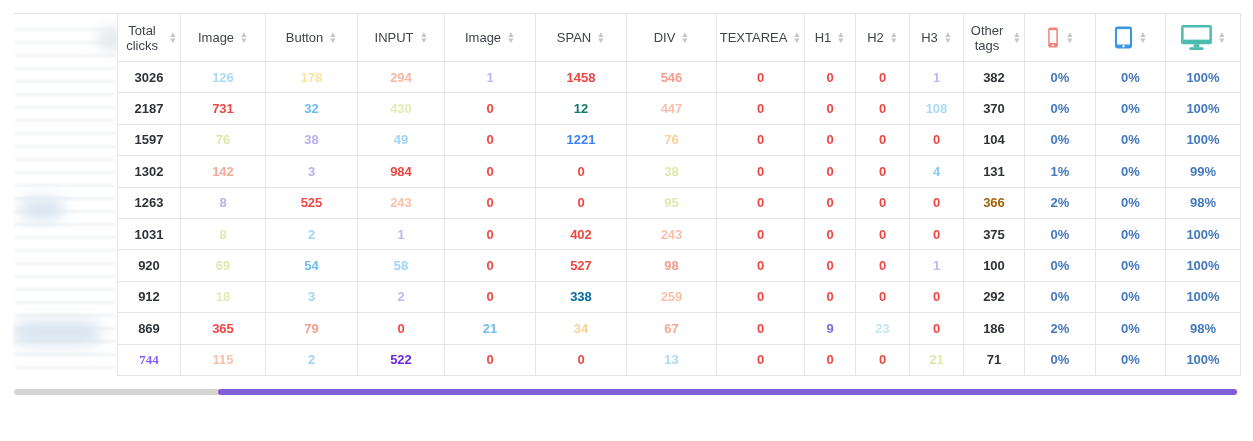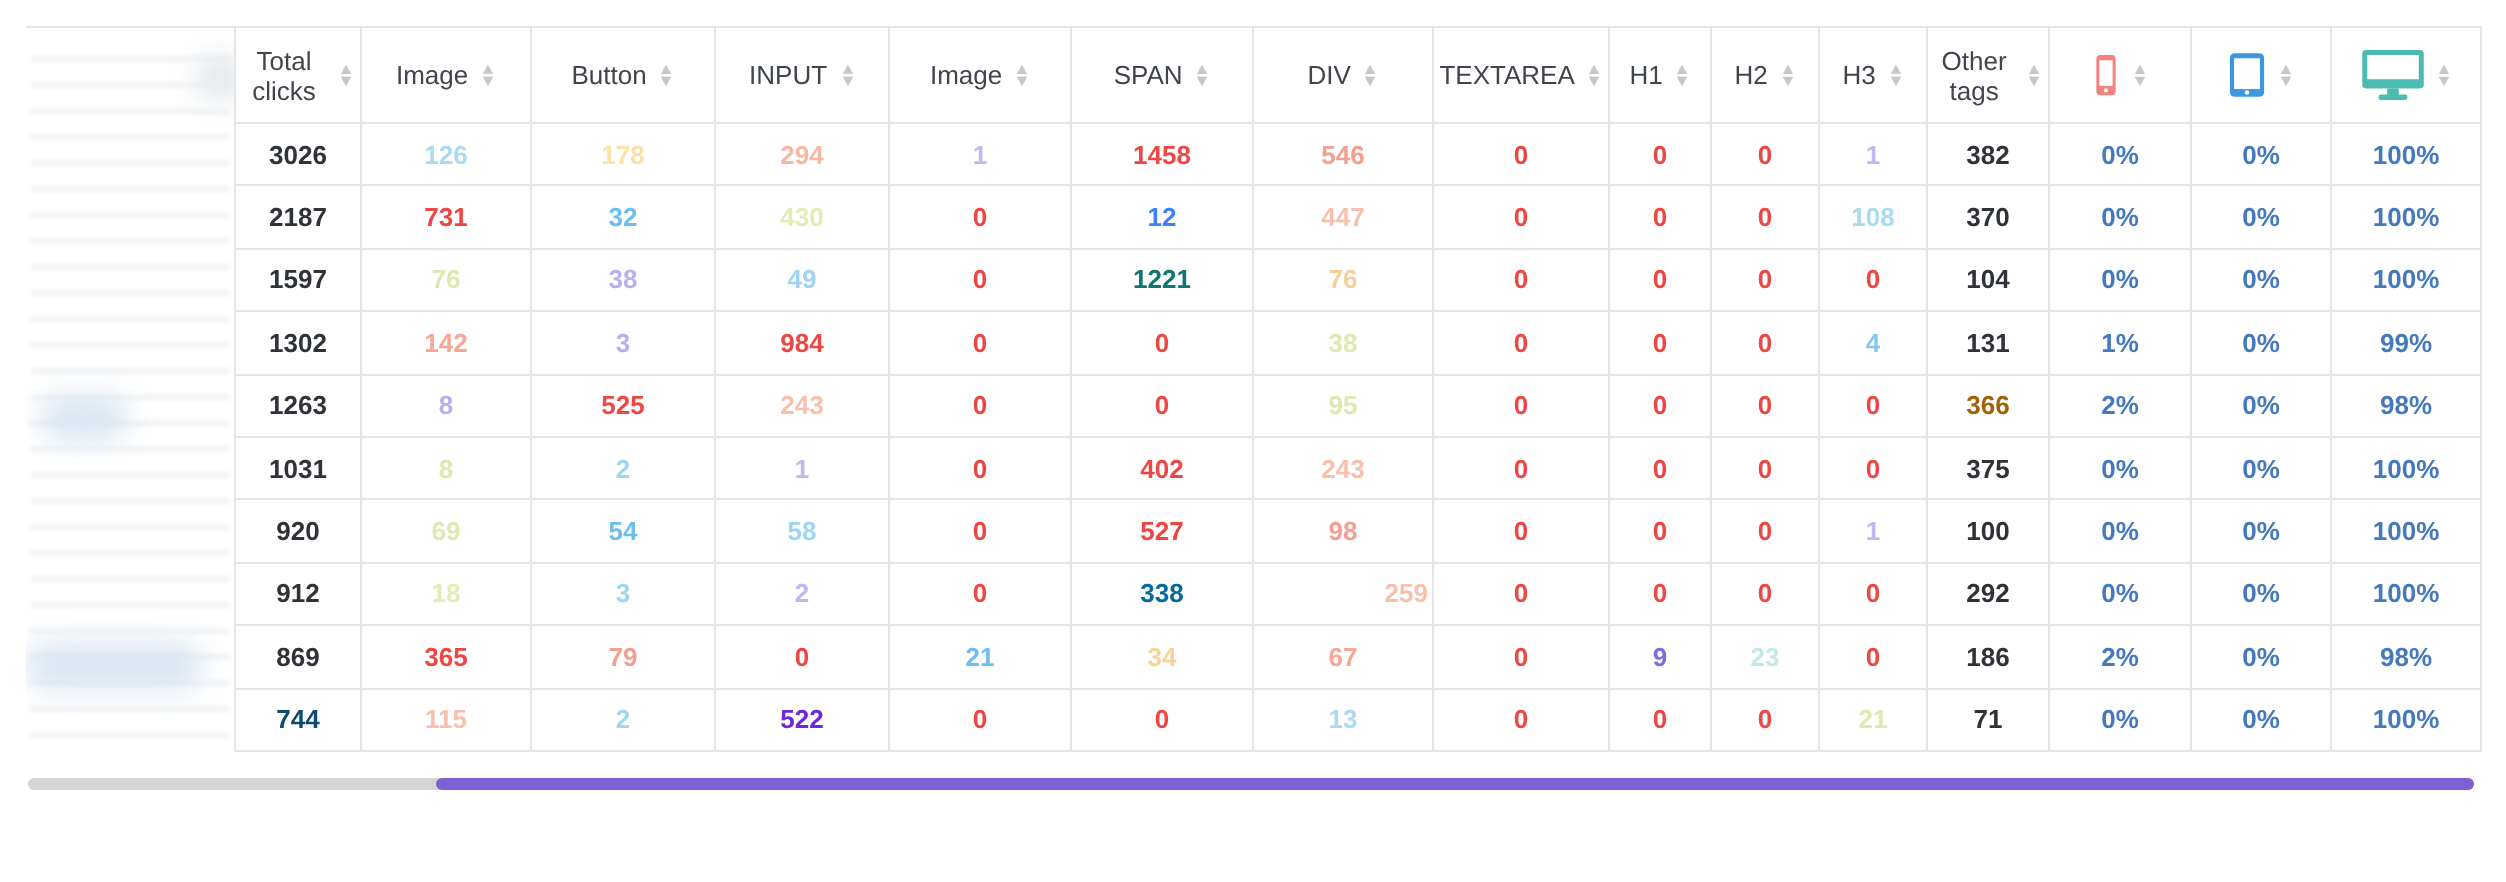--- a/index.html
+++ b/index.html
@@ -231,38 +231,38 @@
           <td class="col-mobile" style="color: rgb(68, 121, 189);">0%</td>
           <td class="col-tablet" style="color: rgb(68, 121, 189);">0%</td>
           <td class="col-desktop" style="color: rgb(68, 121, 189);">100%</td>
         </tr>
         <tr>
           <td class="col-total" style="color: rgb(47, 51, 56);">2187</td>
           <td class="col-link" style="color: rgb(238, 71, 67);">731</td>
           <td class="col-button" style="color: rgb(108, 189, 240);">32</td>
           <td class="col-input" style="color: rgb(227, 236, 180);">430</td>
           <td class="col-image" style="color: rgb(238, 71, 67);">0</td>
-          <td class="col-span" style="color: #3b82f6;">12</td>
+          <td class="col-span" style="color: #0f766e;">12</td>
           <td class="col-div" style="color: rgb(248, 192, 171);">447</td>
           <td class="col-textarea" style="color: rgb(238, 71, 67);">0</td>
           <td class="col-h1" style="color: rgb(238, 71, 67);">0</td>
           <td class="col-h2" style="color: rgb(238, 71, 67);">0</td>
           <td class="col-h3" style="color: rgb(171, 218, 240);">108</td>
           <td class="col-other" style="color: rgb(47, 51, 56);">370</td>
           <td class="col-mobile" style="color: rgb(68, 121, 189);">0%</td>
           <td class="col-tablet" style="color: rgb(68, 121, 189);">0%</td>
           <td class="col-desktop" style="color: rgb(68, 121, 189);">100%</td>
         </tr>
         <tr>
           <td class="col-total" style="color: rgb(47, 51, 56);">1597</td>
           <td class="col-link" style="color: rgb(221, 233, 174); margin-top: 16px;">76</td>
           <td class="col-button" style="color: rgb(183, 175, 240);">38</td>
           <td class="col-input" style="color: rgb(159, 212, 244);">49</td>
           <td class="col-image" style="color: rgb(238, 71, 67);">0</td>
-          <td class="col-span" style="color: #0f766e;">1221</td>
+          <td class="col-span" style="color: #3b82f6;">1221</td>
           <td class="col-div" style="color: rgb(248, 207, 155);">76</td>
           <td class="col-textarea" style="color: rgb(238, 71, 67);">0</td>
           <td class="col-h1" style="color: rgb(238, 71, 67);">0</td>
           <td class="col-h2" style="color: rgb(238, 71, 67);">0</td>
           <td class="col-h3" style="color: rgb(238, 71, 67);">0</td>
           <td class="col-other" style="color: rgb(47, 51, 56);">104</td>
           <td class="col-mobile" style="color: rgb(68, 121, 189);">0%</td>
           <td class="col-tablet" style="color: rgb(68, 121, 189);">0%</td>
           <td class="col-desktop" style="color: rgb(68, 121, 189);">100%</td>
         </tr>
@@ -334,21 +334,21 @@
           <td class="col-tablet" style="color: rgb(68, 121, 189);">0%</td>
           <td class="col-desktop" style="color: rgb(68, 121, 189);">100%</td>
         </tr>
         <tr>
           <td class="col-total" style="color: rgb(47, 51, 56);">912</td>
           <td class="col-link" style="color: rgb(227, 236, 180);">18</td>
           <td class="col-button" style="color: rgb(159, 212, 244);">3</td>
           <td class="col-input" style="color: rgb(190, 183, 242);">2</td>
           <td class="col-image" style="color: rgb(238, 71, 67);">0</td>
           <td class="col-span" style="color: #0369a1;">338</td>
-          <td class="col-div" style="color: rgb(248, 192, 171); text-align: right;">259</td>
+          <td class="col-div" style="color: rgb(248, 192, 171);">259</td>
           <td class="col-textarea" style="color: rgb(238, 71, 67);">0</td>
           <td class="col-h1" style="color: rgb(238, 71, 67);">0</td>
           <td class="col-h2" style="color: rgb(238, 71, 67);">0</td>
           <td class="col-h3" style="color: rgb(238, 71, 67);">0</td>
           <td class="col-other" style="color: rgb(47, 51, 56);">292</td>
           <td class="col-mobile" style="color: rgb(68, 121, 189);">0%</td>
           <td class="col-tablet" style="color: rgb(68, 121, 189);">0%</td>
           <td class="col-desktop" style="color: rgb(68, 121, 189);">100%</td>
         </tr>
         <tr>
@@ -362,21 +362,21 @@
           <td class="col-textarea" style="color: rgb(238, 71, 67);">0</td>
           <td class="col-h1" style="color: rgb(127, 106, 222);">9</td>
           <td class="col-h2" style="color: rgb(196, 230, 236);">23</td>
           <td class="col-h3" style="color: rgb(238, 71, 67);">0</td>
           <td class="col-other" style="color: rgb(47, 51, 56);">186</td>
           <td class="col-mobile" style="color: rgb(68, 121, 189);">2%</td>
           <td class="col-tablet" style="color: rgb(68, 121, 189);">0%</td>
           <td class="col-desktop" style="color: rgb(68, 121, 189);">98%</td>
         </tr>
         <tr>
-          <td class="col-total" style="color: #0c4a6e;">744</td>
+          <td class="col-total" style="color: #8b5cf6; font-family: Liberation Serif, serif;">744</td>
           <td class="col-link" style="color: rgb(248, 192, 171);">115</td>
           <td class="col-button" style="color: rgb(159, 212, 244);">2</td>
           <td class="col-input" style="color: #6d28d9;">522</td>
           <td class="col-image" style="color: rgb(238, 71, 67);">0</td>
           <td class="col-span" style="color: rgb(238, 71, 67);">0</td>
           <td class="col-div" style="color: rgb(171, 218, 240);">13</td>
           <td class="col-textarea" style="color: rgb(238, 71, 67);">0</td>
           <td class="col-h1" style="color: rgb(238, 71, 67);">0</td>
           <td class="col-h2" style="color: rgb(238, 71, 67);">0</td>
           <td class="col-h3" style="color: rgb(221, 233, 174);">21</td>

